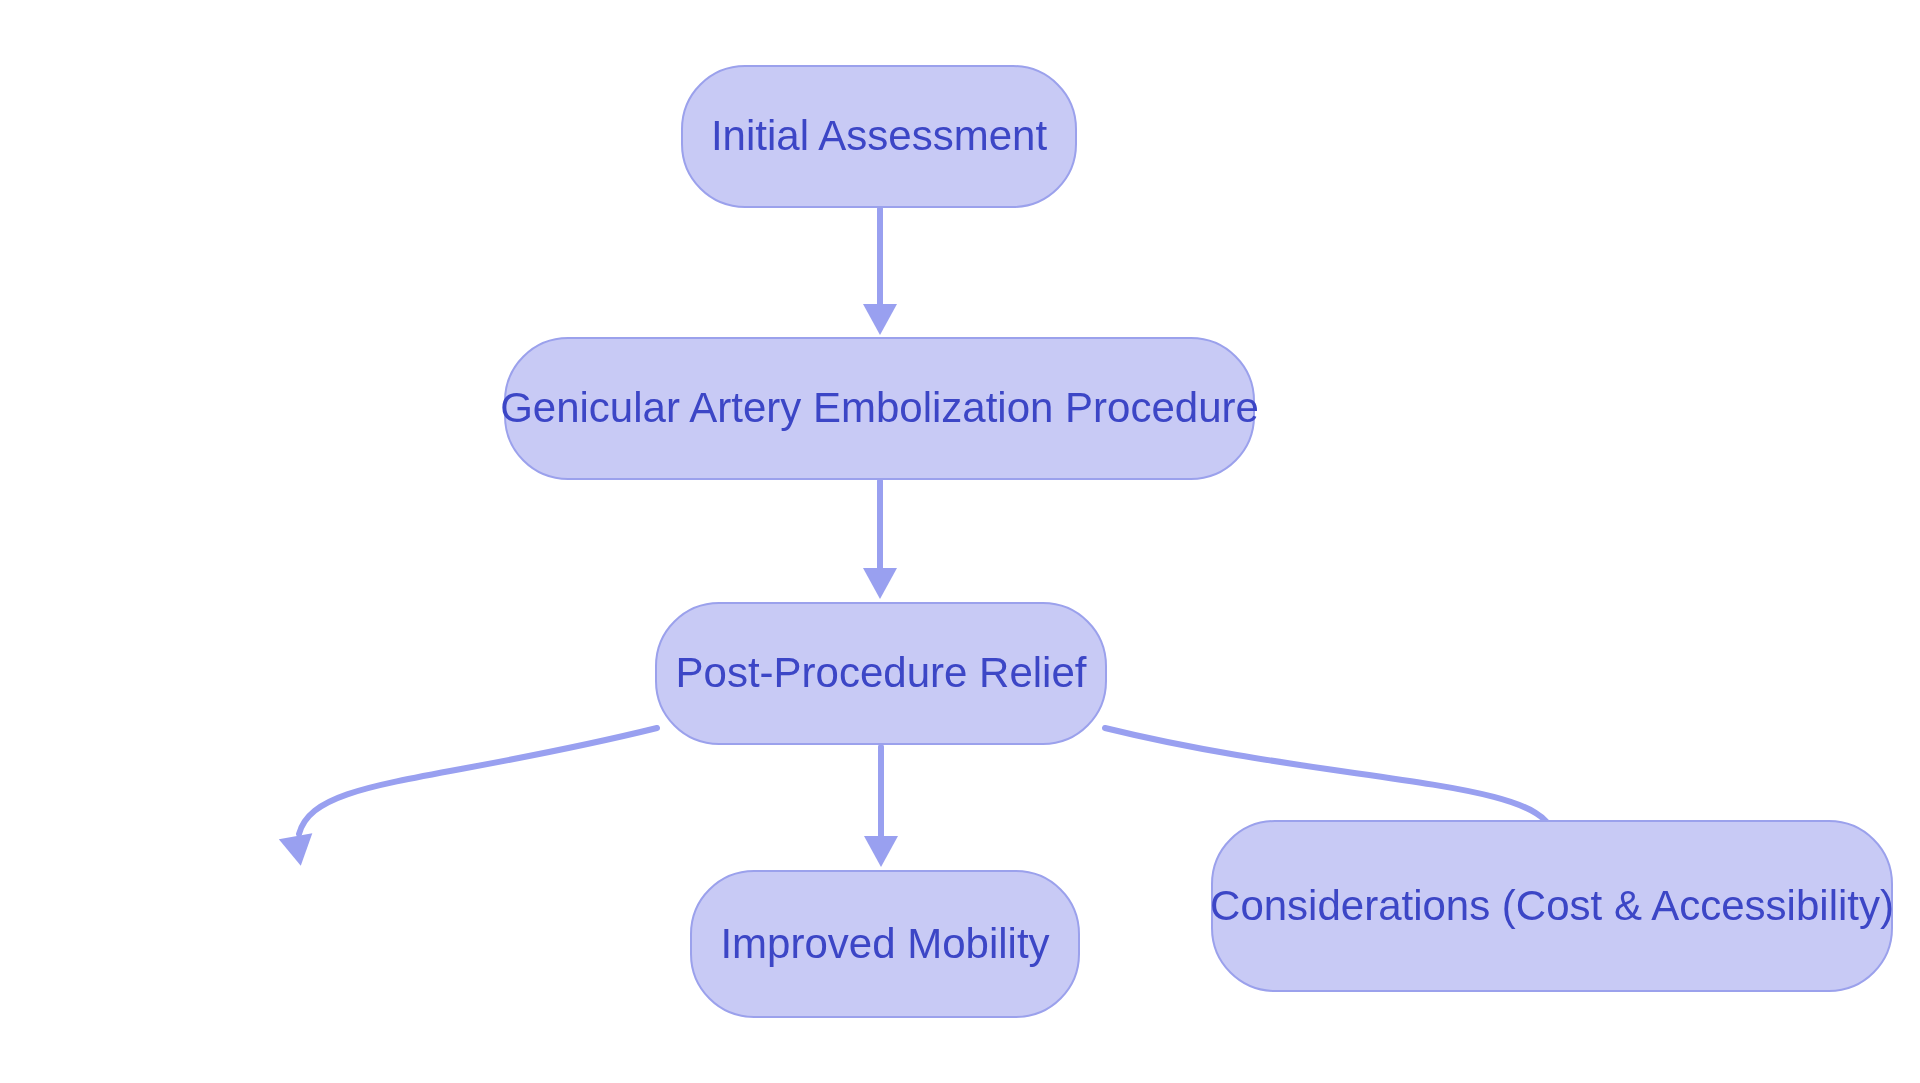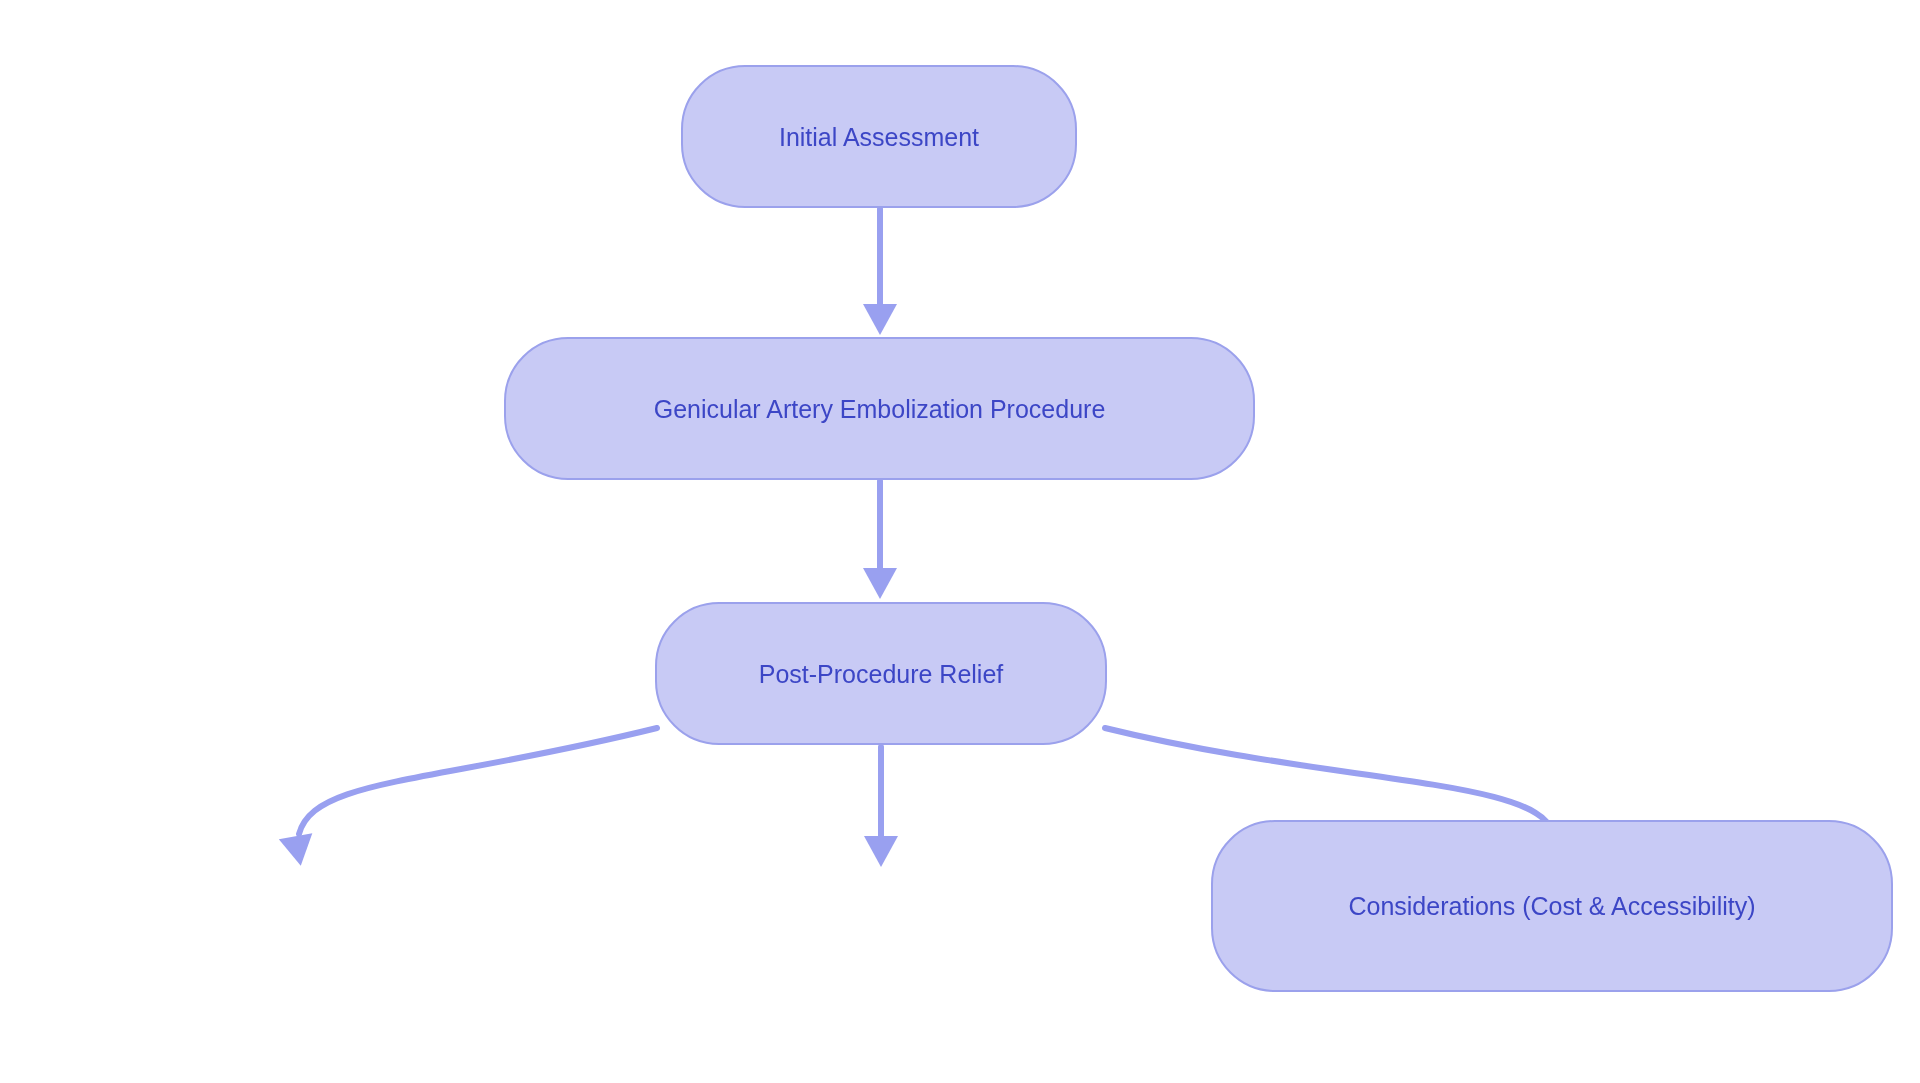--- a/index.html
+++ b/index.html
@@ -40,21 +40,21 @@
     border:2.5px solid var(--node-border);
     border-radius:64px;
     display:flex;
     align-items:center;
     justify-content:center;
     text-align:center;
     padding:0 28px;
   }
   .node-label{
     color:var(--node-text);
-    font-size:25px;
+    font-size:42px;
     line-height:1.2;
     white-space:nowrap;
   }
 </style>
 </head>
 <body>
 
 <div class="canvas">
 
   <svg class="edges" width="1920" height="1083" viewBox="0 0 1920 1083">
@@ -86,18 +86,21 @@
 
   <div class="node" style="left: 655px; top: 602px; width: 452px; height: 143px;">
     <span class="node-label">Post-Procedure Relief</span>
   </div>
 
   <div class="node" style="left: 504px; top: 337px; width: 751px; height: 143px;">
     <span class="node-label">Genicular Artery Embolization Procedure</span>
   </div>
 
 
+  <div class="node" style="left: 690px; top: 870px; width: 390px; height: 148px;">
+    <span class="node-label">Improved Mobility</span>
+  </div>
 
   <div class="node" style="left: 1211px; top: 820px; width: 682px; height: 172px;">
     <span class="node-label">Considerations (Cost &amp; Accessibility)</span>
   </div>
 
 </div>
 
 </body></html>

